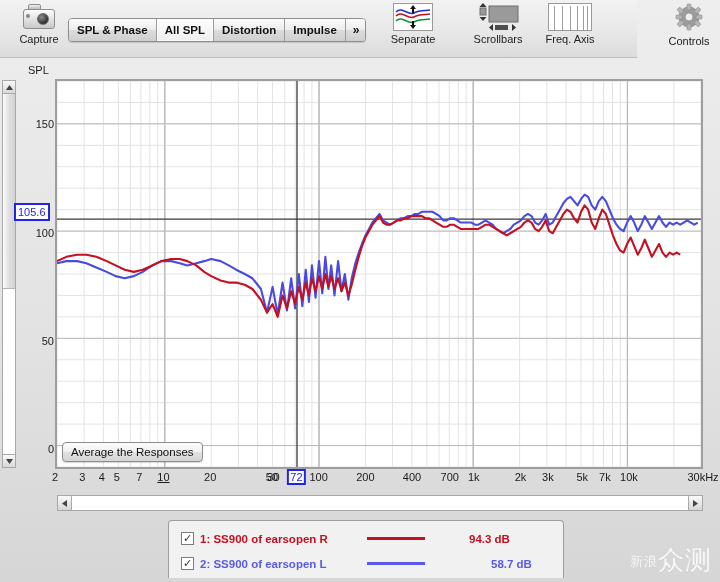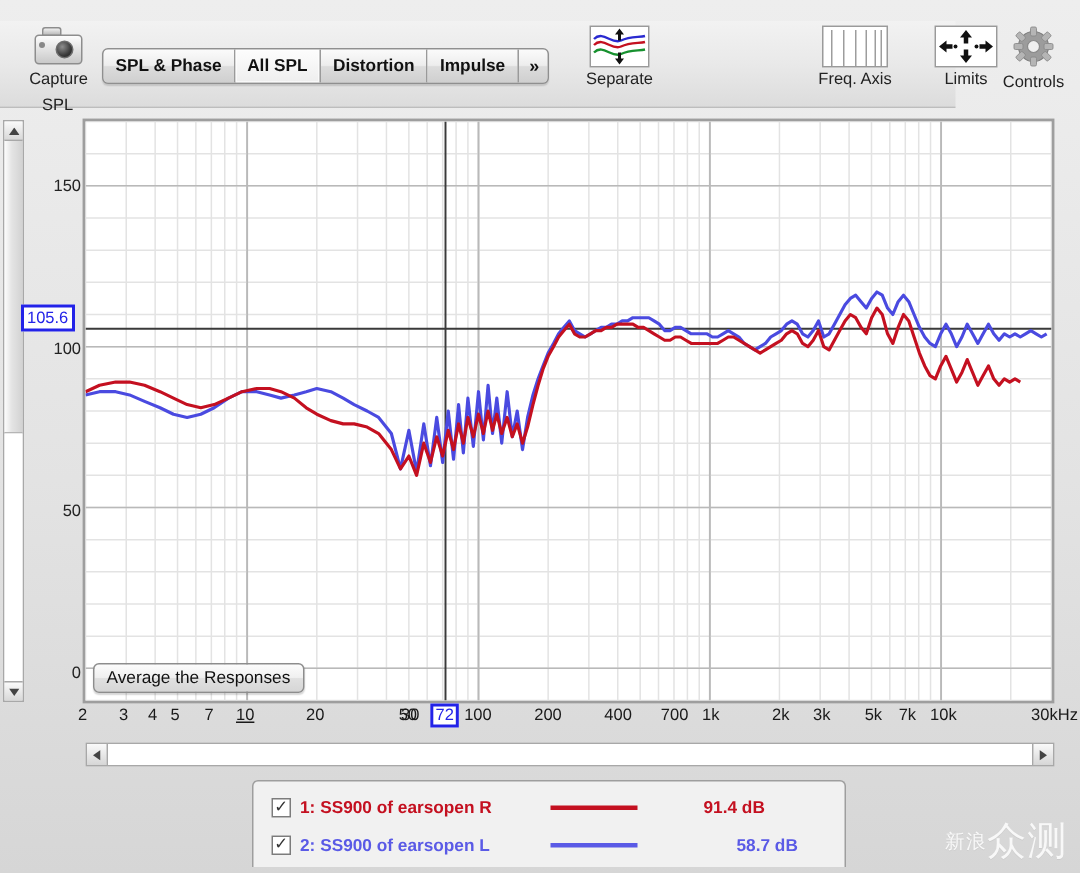--- a/index.html
+++ b/index.html
@@ -11,21 +11,21 @@
     background: #d7d7d7;
   }
   #app {
     position: relative;
     width: 720px; height: 582px;
     background: linear-gradient(to bottom, #eeeeee 0%, #e3e3e3 55%, #d6d6d6 100%);
   }
 
   
   #toolbar {
-    position: absolute; left: 0; top: 14px; width: 637px; height: 58px;
+    position: absolute; left: 0; top: 0; width: 637px; height: 58px;
     background: linear-gradient(to bottom, #f2f2f2 0%, #e9e9e9 50%, #dcdcdc 100%);
     border-bottom: 1px solid #bdbdbd;
     padding-left: 30px;
   }
   .tb-item {
     position: absolute; top: 3px;
     display: flex; flex-direction: column; align-items: center;
     width: 70px;
   }
   .tb-label {
@@ -240,46 +240,47 @@
           <path d="M2,8 C8,2 14,12 20,9 C26,6 32,7 36,6" stroke="#2a2ad0" stroke-width="1.6" fill="none"></path>
           <path d="M2,12 C8,6 14,16 20,13 C26,10 32,11 36,10" stroke="#c41020" stroke-width="1.6" fill="none"></path>
           <path d="M2,17 C8,11 14,21 20,18 C26,15 32,16 36,15" stroke="#17912f" stroke-width="1.6" fill="none"></path>
           <path d="M19,1 l3,4 h-2 v4 h-2 v-4 h-2 z" fill="#111"></path>
           <path d="M19,25 l3,-4 h-2 v-4 h-2 v4 h-2 z" fill="#111"></path>
         </svg>
       </div>
       <div class="tb-label">Separate</div>
     </div>
 
+    <div class="tb-item" style="left:463px;">
+      <div class="sb-icon">
+        <svg width="44" height="28" viewBox="0 0 44 28">
+          <rect x="13" y="3" width="29" height="16" fill="#9a9a9a" stroke="#6f6f6f"></rect>
+          <rect x="19" y="22" width="13" height="5" fill="#4d4d4d"></rect>
+          <rect x="4" y="5" width="6" height="7" fill="#9a9a9a" stroke="#6f6f6f"></rect>
+          <path d="M7,0 l3.5,4 h-7 z" fill="#333"></path>
+          <path d="M7,18 l3.5,-4 h-7 z" fill="#333"></path>
+          <path d="M13,24.5 l4,-3.5 v7 z" fill="#333"></path>
+          <path d="M40,24.5 l-4,-3.5 v7 z" fill="#333"></path>
+        </svg>
+      </div>
+      <div class="tb-label">Scrollbars</div>
+    </div>
 
     <div class="tb-item" style="left:535px;">
       <div class="fa-icon">
         <div class="fa-line" style="left:5px;"></div>
         <div class="fa-line" style="left:13px;"></div>
         <div class="fa-line" style="left:21px;"></div>
         <div class="fa-line" style="left:28px;"></div>
         <div class="fa-line" style="left:34px;"></div>
         <div class="fa-line" style="left:38px;"></div>
       </div>
       <div class="tb-label">Freq. Axis</div>
     </div>
 
-    <div class="tb-item" style="left:609px;">
-      <div class="lim-icon">
-        <svg width="40" height="26" viewBox="0 0 40 26">
-          <path d="M20,2 l4,5 h-2.5 v4 h-3 v-4 h-2.5 z" fill="#111"></path>
-          <path d="M20,24 l4,-5 h-2.5 v-4 h-3 v4 h-2.5 z" fill="#111"></path>
-          <path d="M2,13 l5,-4 v2.5 h4 v3 h-4 v2.5 z" fill="#111"></path>
-          <path d="M38,13 l-5,-4 v2.5 h-4 v3 h4 v2.5 z" fill="#111"></path>
-          <circle cx="13" cy="13" r="1.3" fill="#111"></circle>
-          <circle cx="27" cy="13" r="1.3" fill="#111"></circle>
-        </svg>
-      </div>
-      <div class="tb-label">Limits</div>
-    </div>
 
     <div class="tb-item" style="left:654px;">
       <div class="gear-wrap">
         <svg width="34" height="30" viewBox="0 0 34 30">
           <g fill="#9c9c9c" stroke="#7d7d7d" stroke-width=".7">
             <circle cx="17" cy="14" r="10"></circle>
           </g>
           <g fill="#b5b5b5" stroke="#8a8a8a" stroke-width=".6">
             <rect x="15" y="1" width="4" height="6" rx="1"></rect>
             <rect x="15" y="21" width="4" height="6" rx="1"></rect>
@@ -440,21 +441,21 @@
           <path d="M5,3.5 L0,0 L0,7 z" fill="#444"></path>
         </svg>
     </div>
   </div>
 
   <div id="legend">
     <div class="leg-row" style="top:5px;">
       <div class="leg-chk">✓</div>
       <div class="leg-name" id="lg-n1" style="color: rgb(196, 16, 32);">1: SS900 of earsopen R</div>
       <div class="leg-swatch" id="lg-s1" style="background: rgb(196, 16, 32); top: 11px;"></div>
-      <div class="leg-db" id="lg-d1" style="color: rgb(196, 16, 32);">91.4 dB</div>
+      <div class="leg-db" id="lg-d1" style="color: rgb(196, 16, 32);">94.3 dB</div>
     </div>
     <div class="leg-row" style="top:30px;">
       <div class="leg-chk">✓</div>
       <div class="leg-name" id="lg-n2" style="color: rgb(90, 90, 230);">2: SS900 of earsopen L</div>
       <div class="leg-swatch" id="lg-s2" style="background: rgb(90, 90, 230); top: 11px;"></div>
       <div class="leg-db" id="lg-d2" style="color: rgb(90, 90, 230); padding-left: 22px;">58.7 dB</div>
     </div>
   </div>
 
   <div id="watermark">

